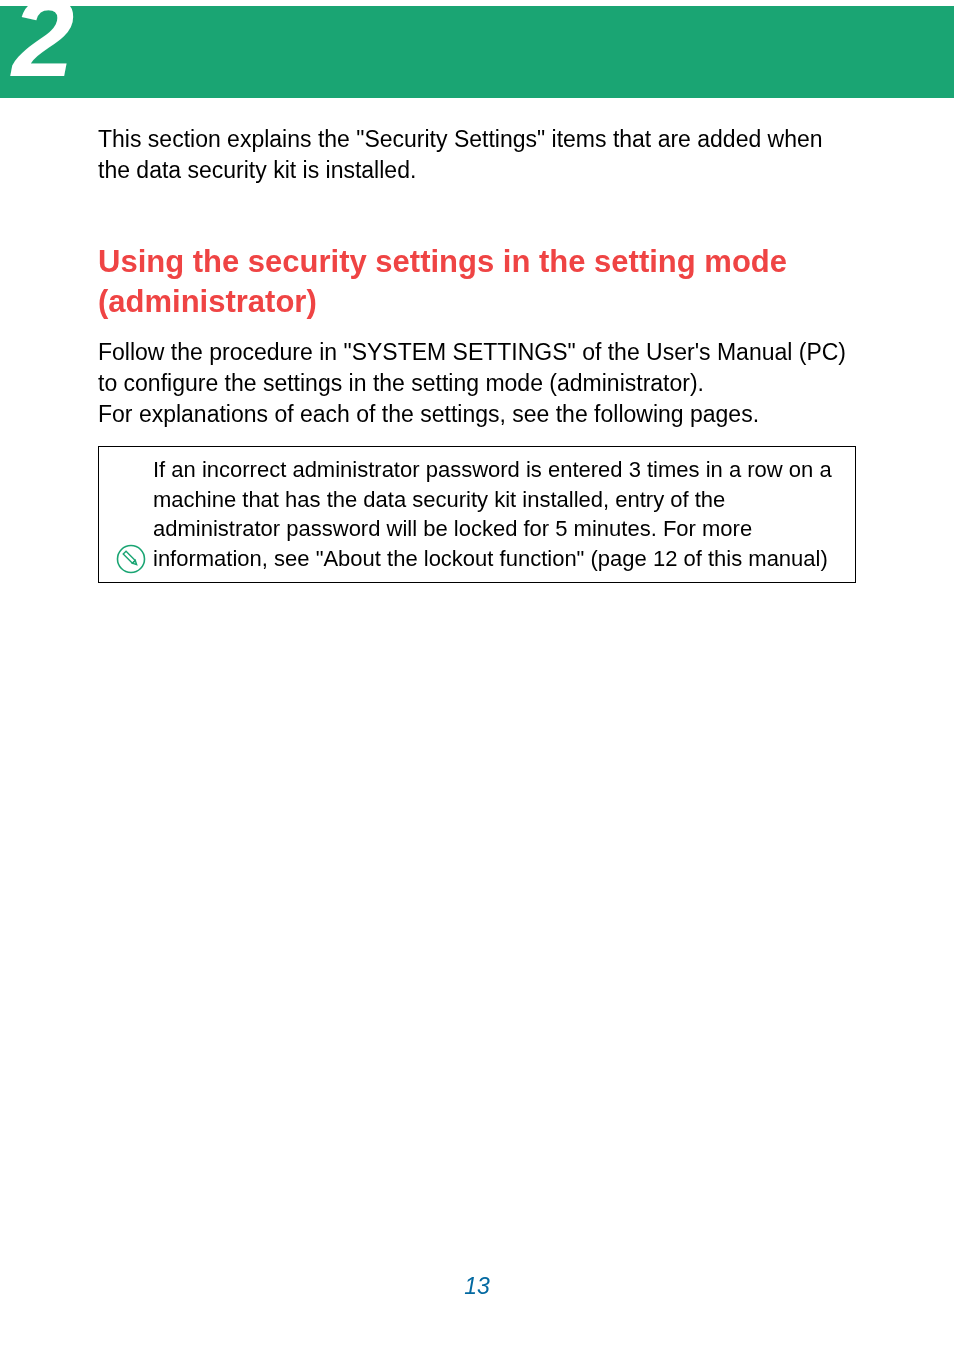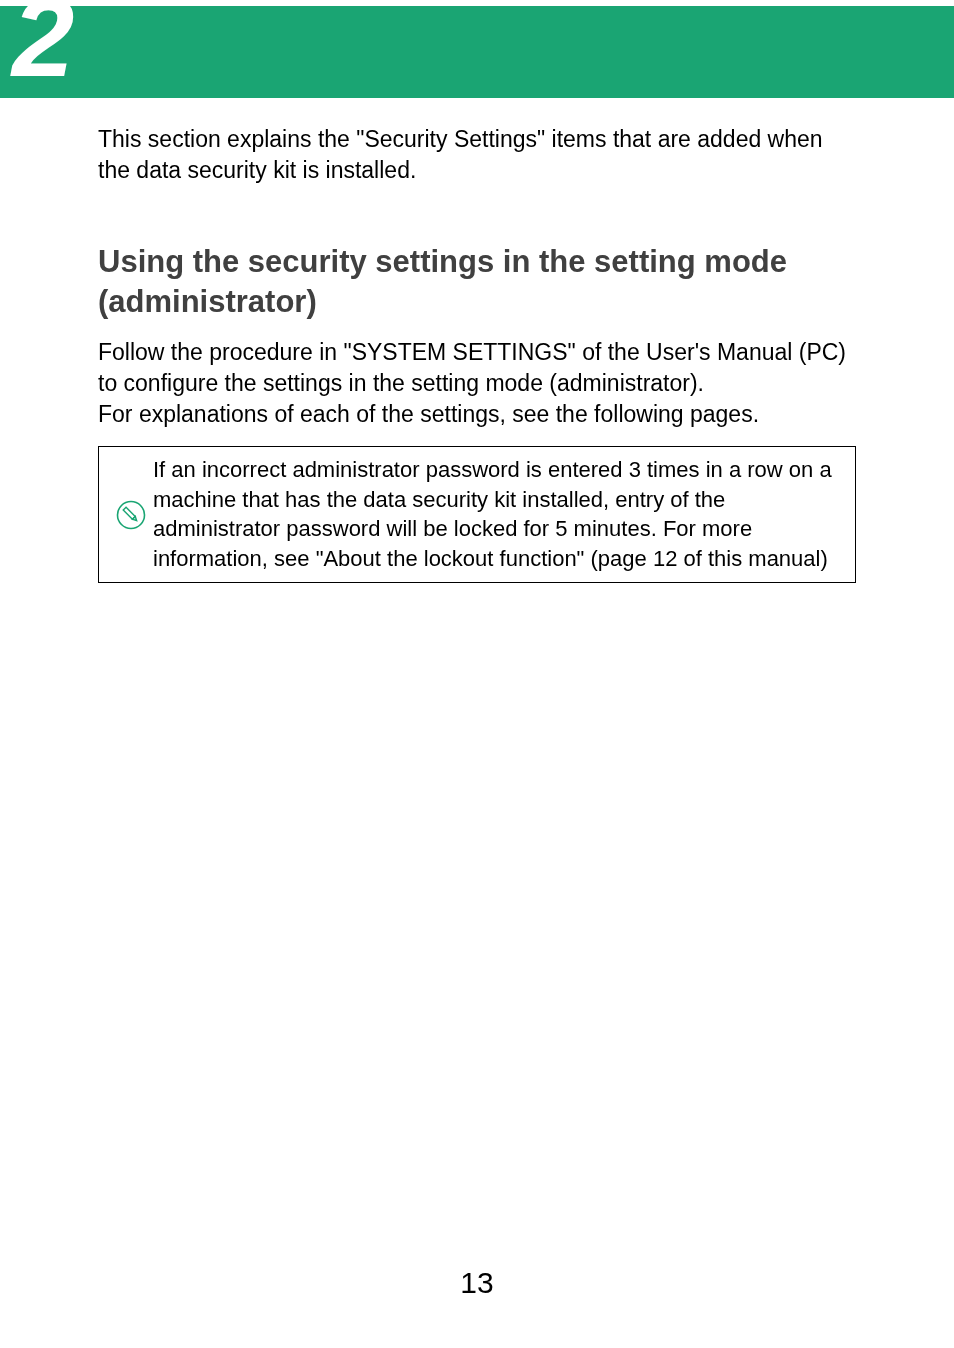--- a/index.html
+++ b/index.html
@@ -43,59 +43,60 @@
     .content {
       padding: 26px 98px 0 98px;
     }
     .intro-text {
       font-size: 23px;
       color: #000000;
       line-height: 1.35;
       margin-bottom: 56px;
     }
     .section-heading {
-      color: #404040;
+      color: #ef4444;
       font-size: 31px;
       font-weight: bold;
       line-height: 1.3;
       margin-bottom: 14px;
     }
     .body-text {
       font-size: 23px;
       color: #000000;
       line-height: 1.35;
       margin-bottom: 16px;
     }
     .note-box {
       border: 1px solid #000000;
       display: flex;
       padding: 8px 10px 8px 10px;
-      align-items: center;
+      align-items: flex-end;
     }
     .note-icon-wrap {
       flex-shrink: 0;
       width: 44px;
       display: flex;
       justify-content: center;
       padding-top: 2px;
     }
     .note-text {
       font-size: 22px;
       color: #000000;
       line-height: 1.35;
       flex: 1;
     }
     .page-number {
       position: absolute;
       bottom: 48px;
       left: 0;
       right: 0;
       text-align: center;
-      font-size: 30px;
-      color: #000000;
+      font-size: 23px;
+      color: #0369a1;
+      font-style: italic;
     }
   </style>
 </head>
 <body>
 
 <div class="header-bar">
   <div class="chapter-number">2</div>
 </div>
 
 <div class="content">

